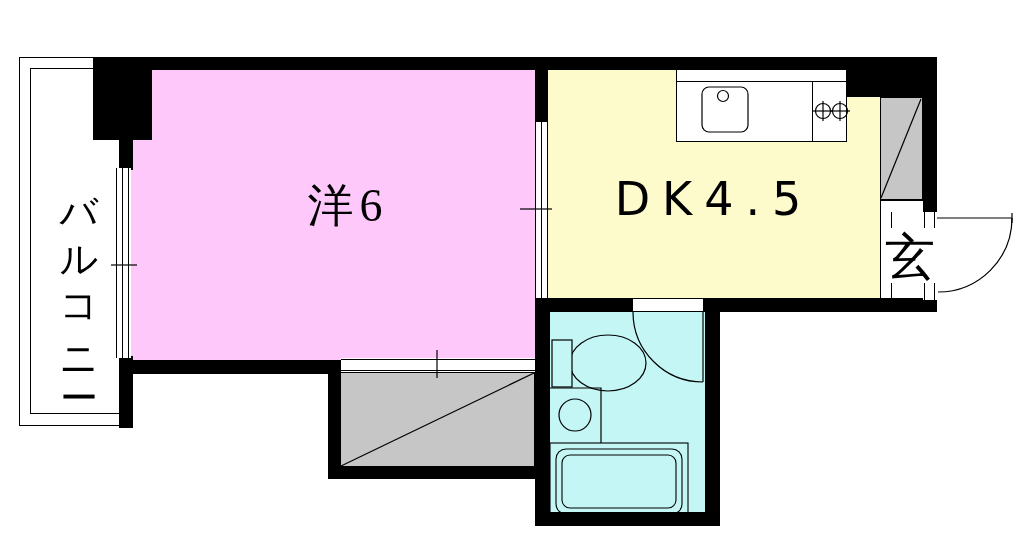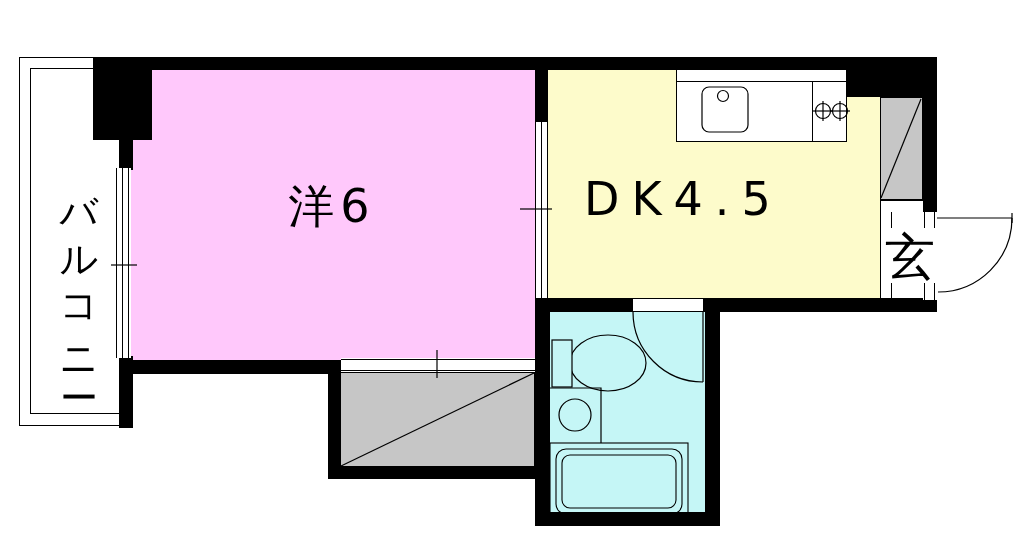--- a/index.html
+++ b/index.html
@@ -3,21 +3,21 @@
 <meta charset="utf-8">
 <style>
   html,body{margin:0;padding:0;background:#ffffff;}
   body{font-family:"DejaVu Sans","Liberation Sans",sans-serif;}
   .plan{position:relative;width:1027px;height:542px;background:#ffffff;overflow:hidden;}
   .wall{position:absolute;background:#000000;}
   .line{position:absolute;background:#000000;}
   .fill{position:absolute;}
   .room-label{position:absolute;color:#000000;line-height:1;white-space:nowrap;}
   .label-yo{font-size:46px;letter-spacing:6px;text-align:center;}
-  .label-dk{font-size:46px;letter-spacing:12px;}
+  .label-dk{font-size:46px;letter-spacing:12px;text-align:center;}
   .label-gen{font-size:50px;text-align:center;}
   .label-balcony{font-size:38px;letter-spacing:9px;writing-mode:vertical-rl;text-orientation:mixed;text-align:center;}
   .balcony-outer{position:absolute;border:1px solid #000000;background:#ffffff;}
   .balcony-inner{position:absolute;border:1px solid #000000;background:#ffffff;}
   .closet{position:absolute;background:#c6c6c6;border:1px solid #000000;box-sizing:border-box;}
   .band{position:absolute;background:#ffffff;}
   .counter{position:absolute;background:#ffffff;border:1px solid #000000;box-sizing:border-box;}
   svg.overlay{position:absolute;left:0;top:0;pointer-events:none;}
 </style>
 </head>
@@ -122,19 +122,19 @@
       <path d="M1012,218 A74,74 0 0 1 938,292"></path>
     </g>
 
     <line x1="111" y1="265" x2="137" y2="265" stroke="#000" stroke-width="1.2"></line>
     <line x1="520" y1="209" x2="552" y2="209" stroke="#000" stroke-width="1.2"></line>
     <line x1="437" y1="350" x2="437" y2="378" stroke="#000" stroke-width="1.2"></line>
   </svg>
 
   <div class="room-label label-balcony" style="left:54px;top:148px;width:44px;height:260px;">バルコニー</div>
 
-  <div class="room-label label-yo" style="left:262px;top:183px;width:140px;">洋6</div>
+  <div class="room-label label-yo" style="left:278px;top:183px;width:140px;font-family:Liberation Serif, serif;">洋6</div>
 
   <div class="room-label label-dk" style="left:584px;top:176px;width:260px;">DK4.5</div>
 
   <div class="room-label label-gen" style="left:884px;top:232px;width:52px;">玄</div>
 
 </div>
 
 </body></html>

